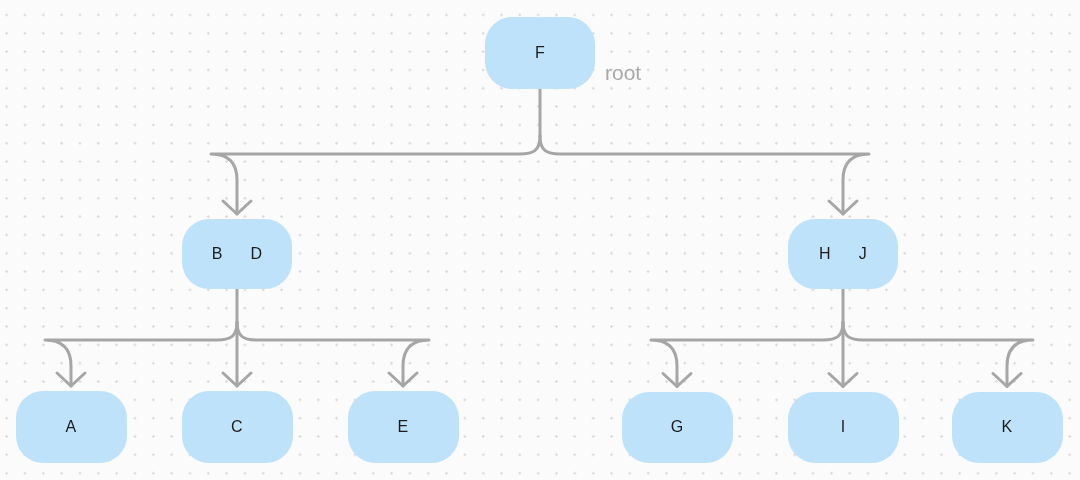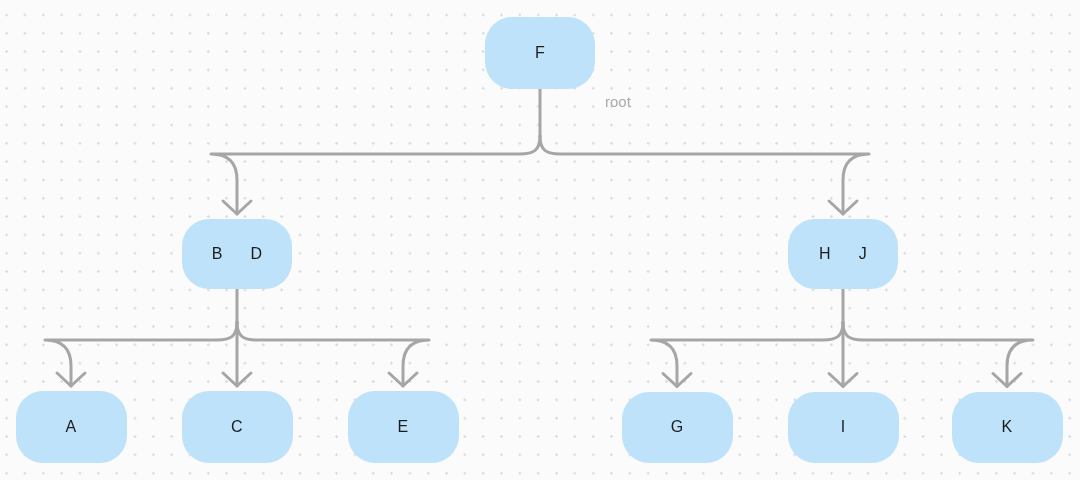--- a/index.html
+++ b/index.html
@@ -37,24 +37,23 @@
     background: var(--node-fill, #bee2fa);
     border-radius: 27px;
     color: var(--node-text, #1c1c1c);
     font-size: 16px;
     font-weight: 500;
     letter-spacing: 0.2px;
   }
   .node .key + .key { margin-left: 28px; }
   .annotation {
     position: absolute;
-    font-size: 15px;
+    font-size: 21px;
     line-height: 18px;
     color: var(--ann, #a9a9a9);
-    margin-top: 29px;
   }
 </style>
 </head>
 <body>
 
 <div class="canvas">
   <svg id="edges-layer" xmlns="http://www.w3.org/2000/svg">
       <g>
         <path d="M 540 89 L 540 136"></path>
         <path d="M 540 136 C 540 151 533 154 520 154 L 211 154 Q 237 154 237 180 L 237 214"></path>

